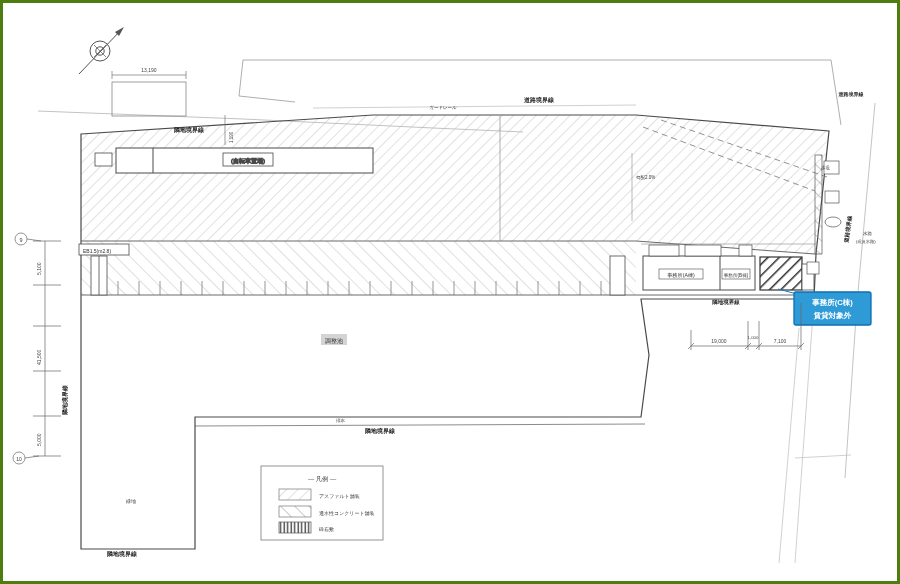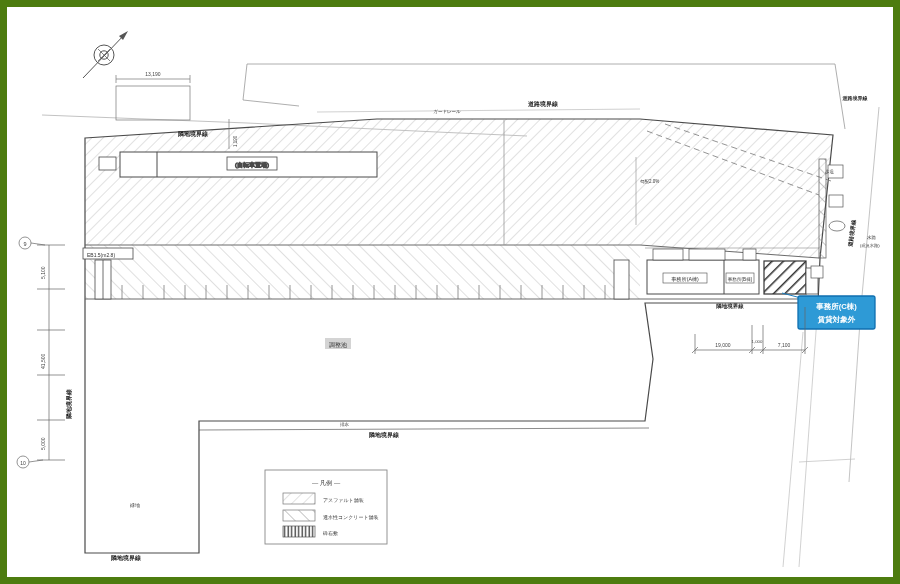--- a/index.html
+++ b/index.html
@@ -1,17 +1,17 @@
 <!DOCTYPE html>
 <html><head>
 <meta charset="utf-8">
 <style>
   html,body{margin:0;padding:0;background:#fff;}
   .stage{position:relative;width:900px;height:584px;background:#ffffff;overflow:hidden;
-         border:7px solid #4d7c0f;box-sizing:border-box;}
+         border:3px solid #4d7c0f;box-sizing:border-box;}
   svg text{font-family:"Liberation Sans","DejaVu Sans",sans-serif;fill:#333;}
   svg text.bd{font-weight:bold;fill:#1a1a1a;}
   svg text.dim{fill:#444;}
   svg text.callout-line{fill:#ffffff;font-weight:bold;}
 </style>
 </head>
 <body>
 
 <div class="stage">
 <svg width="900" height="584" viewBox="0 0 900 584">

